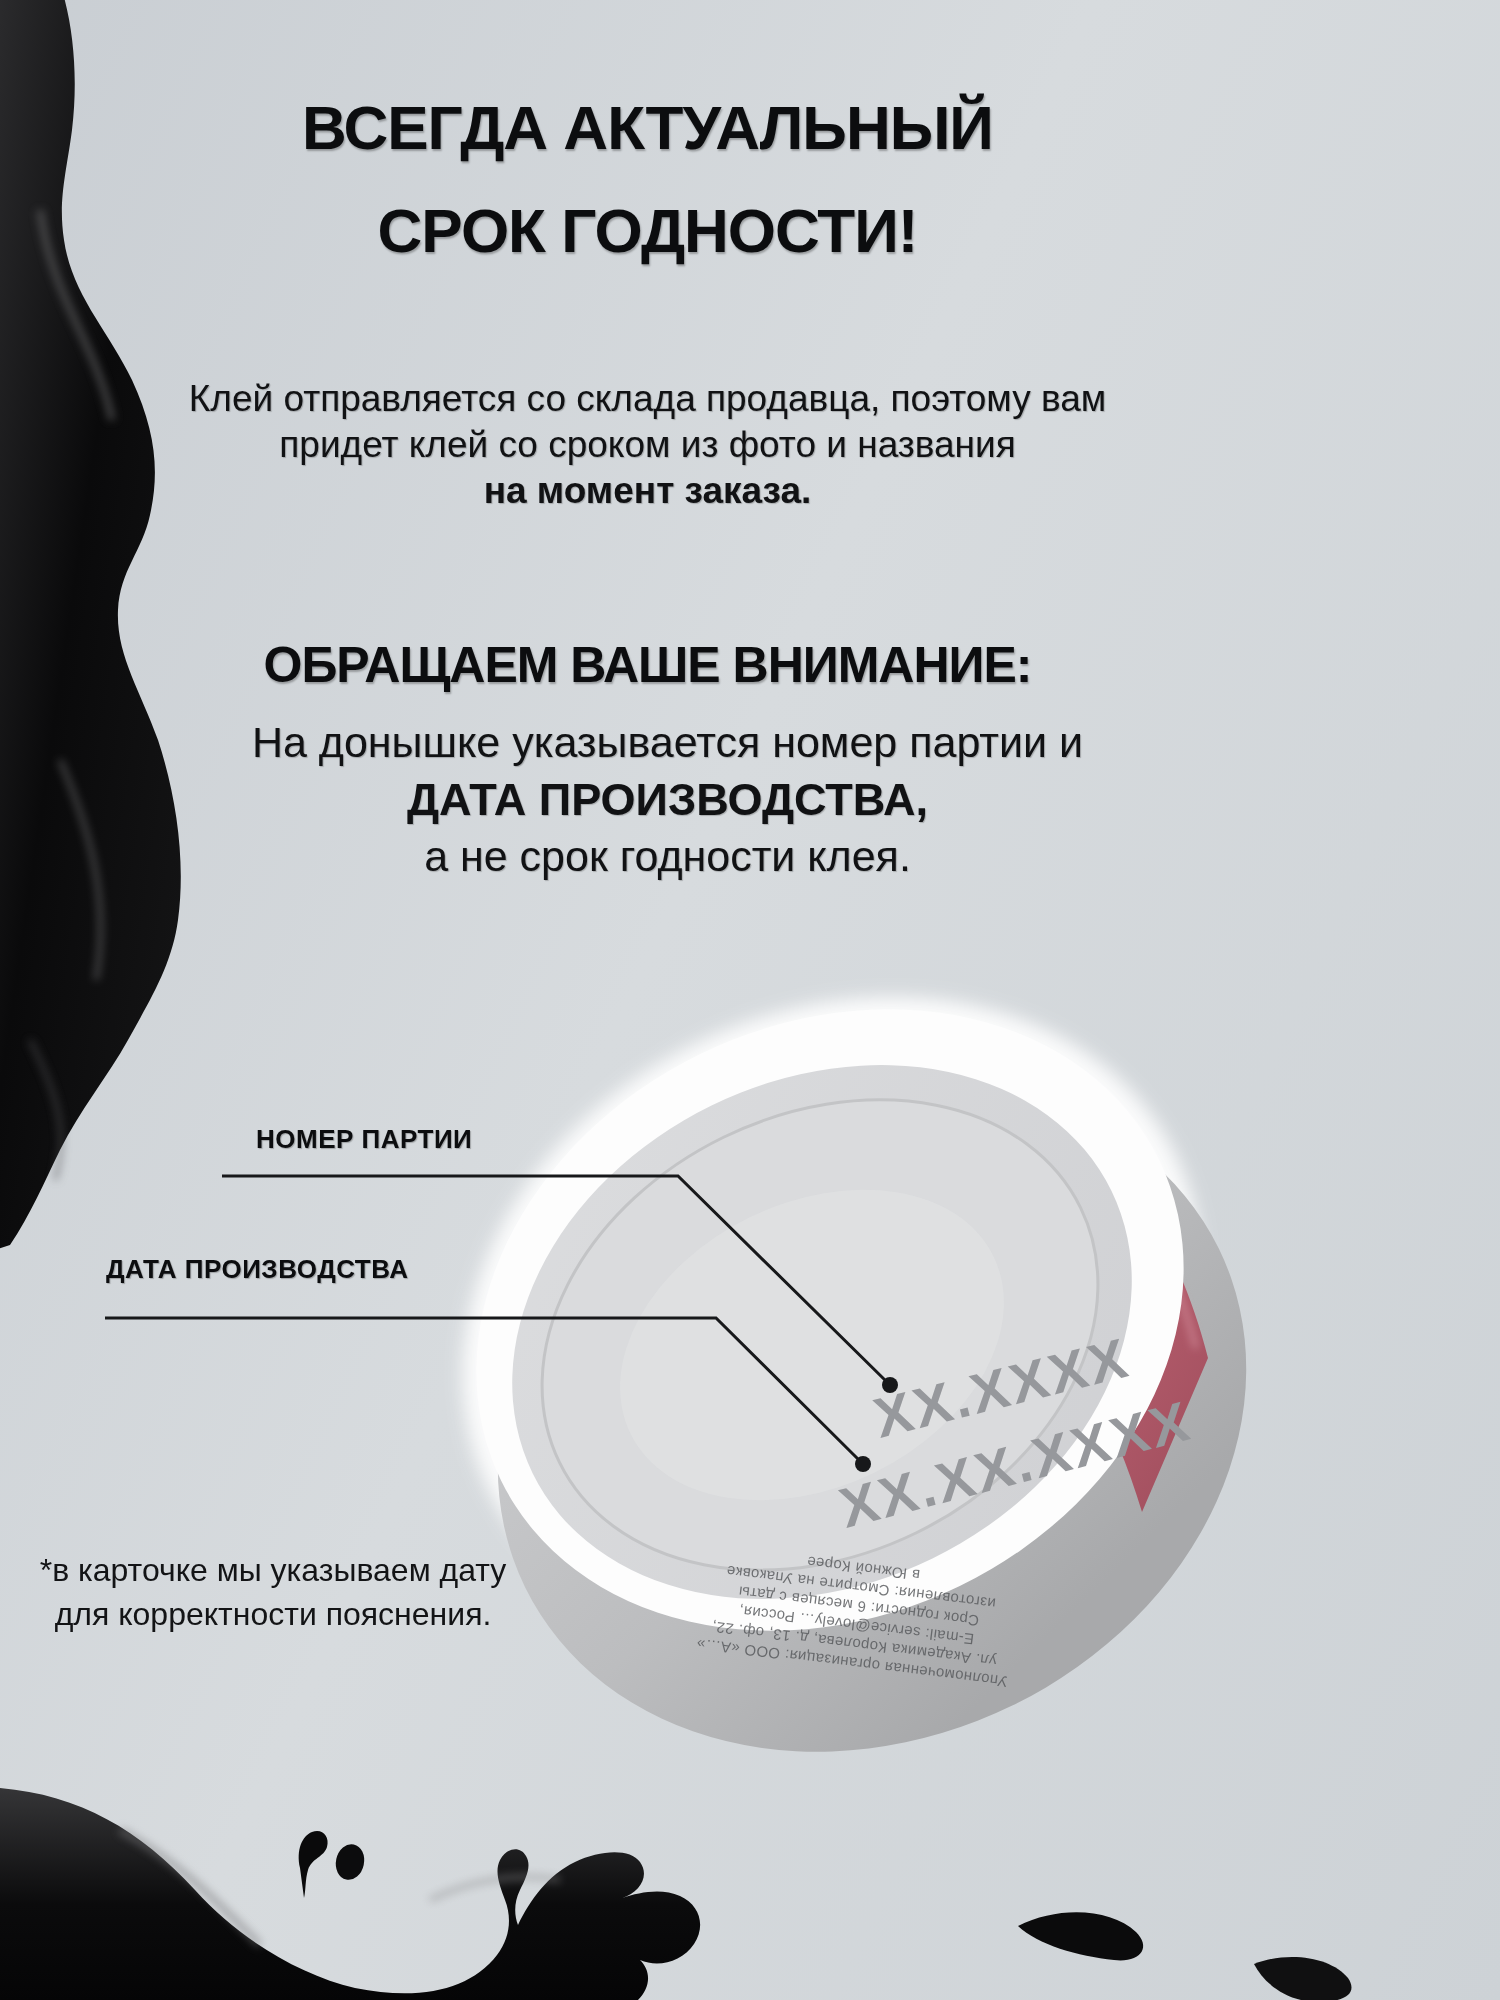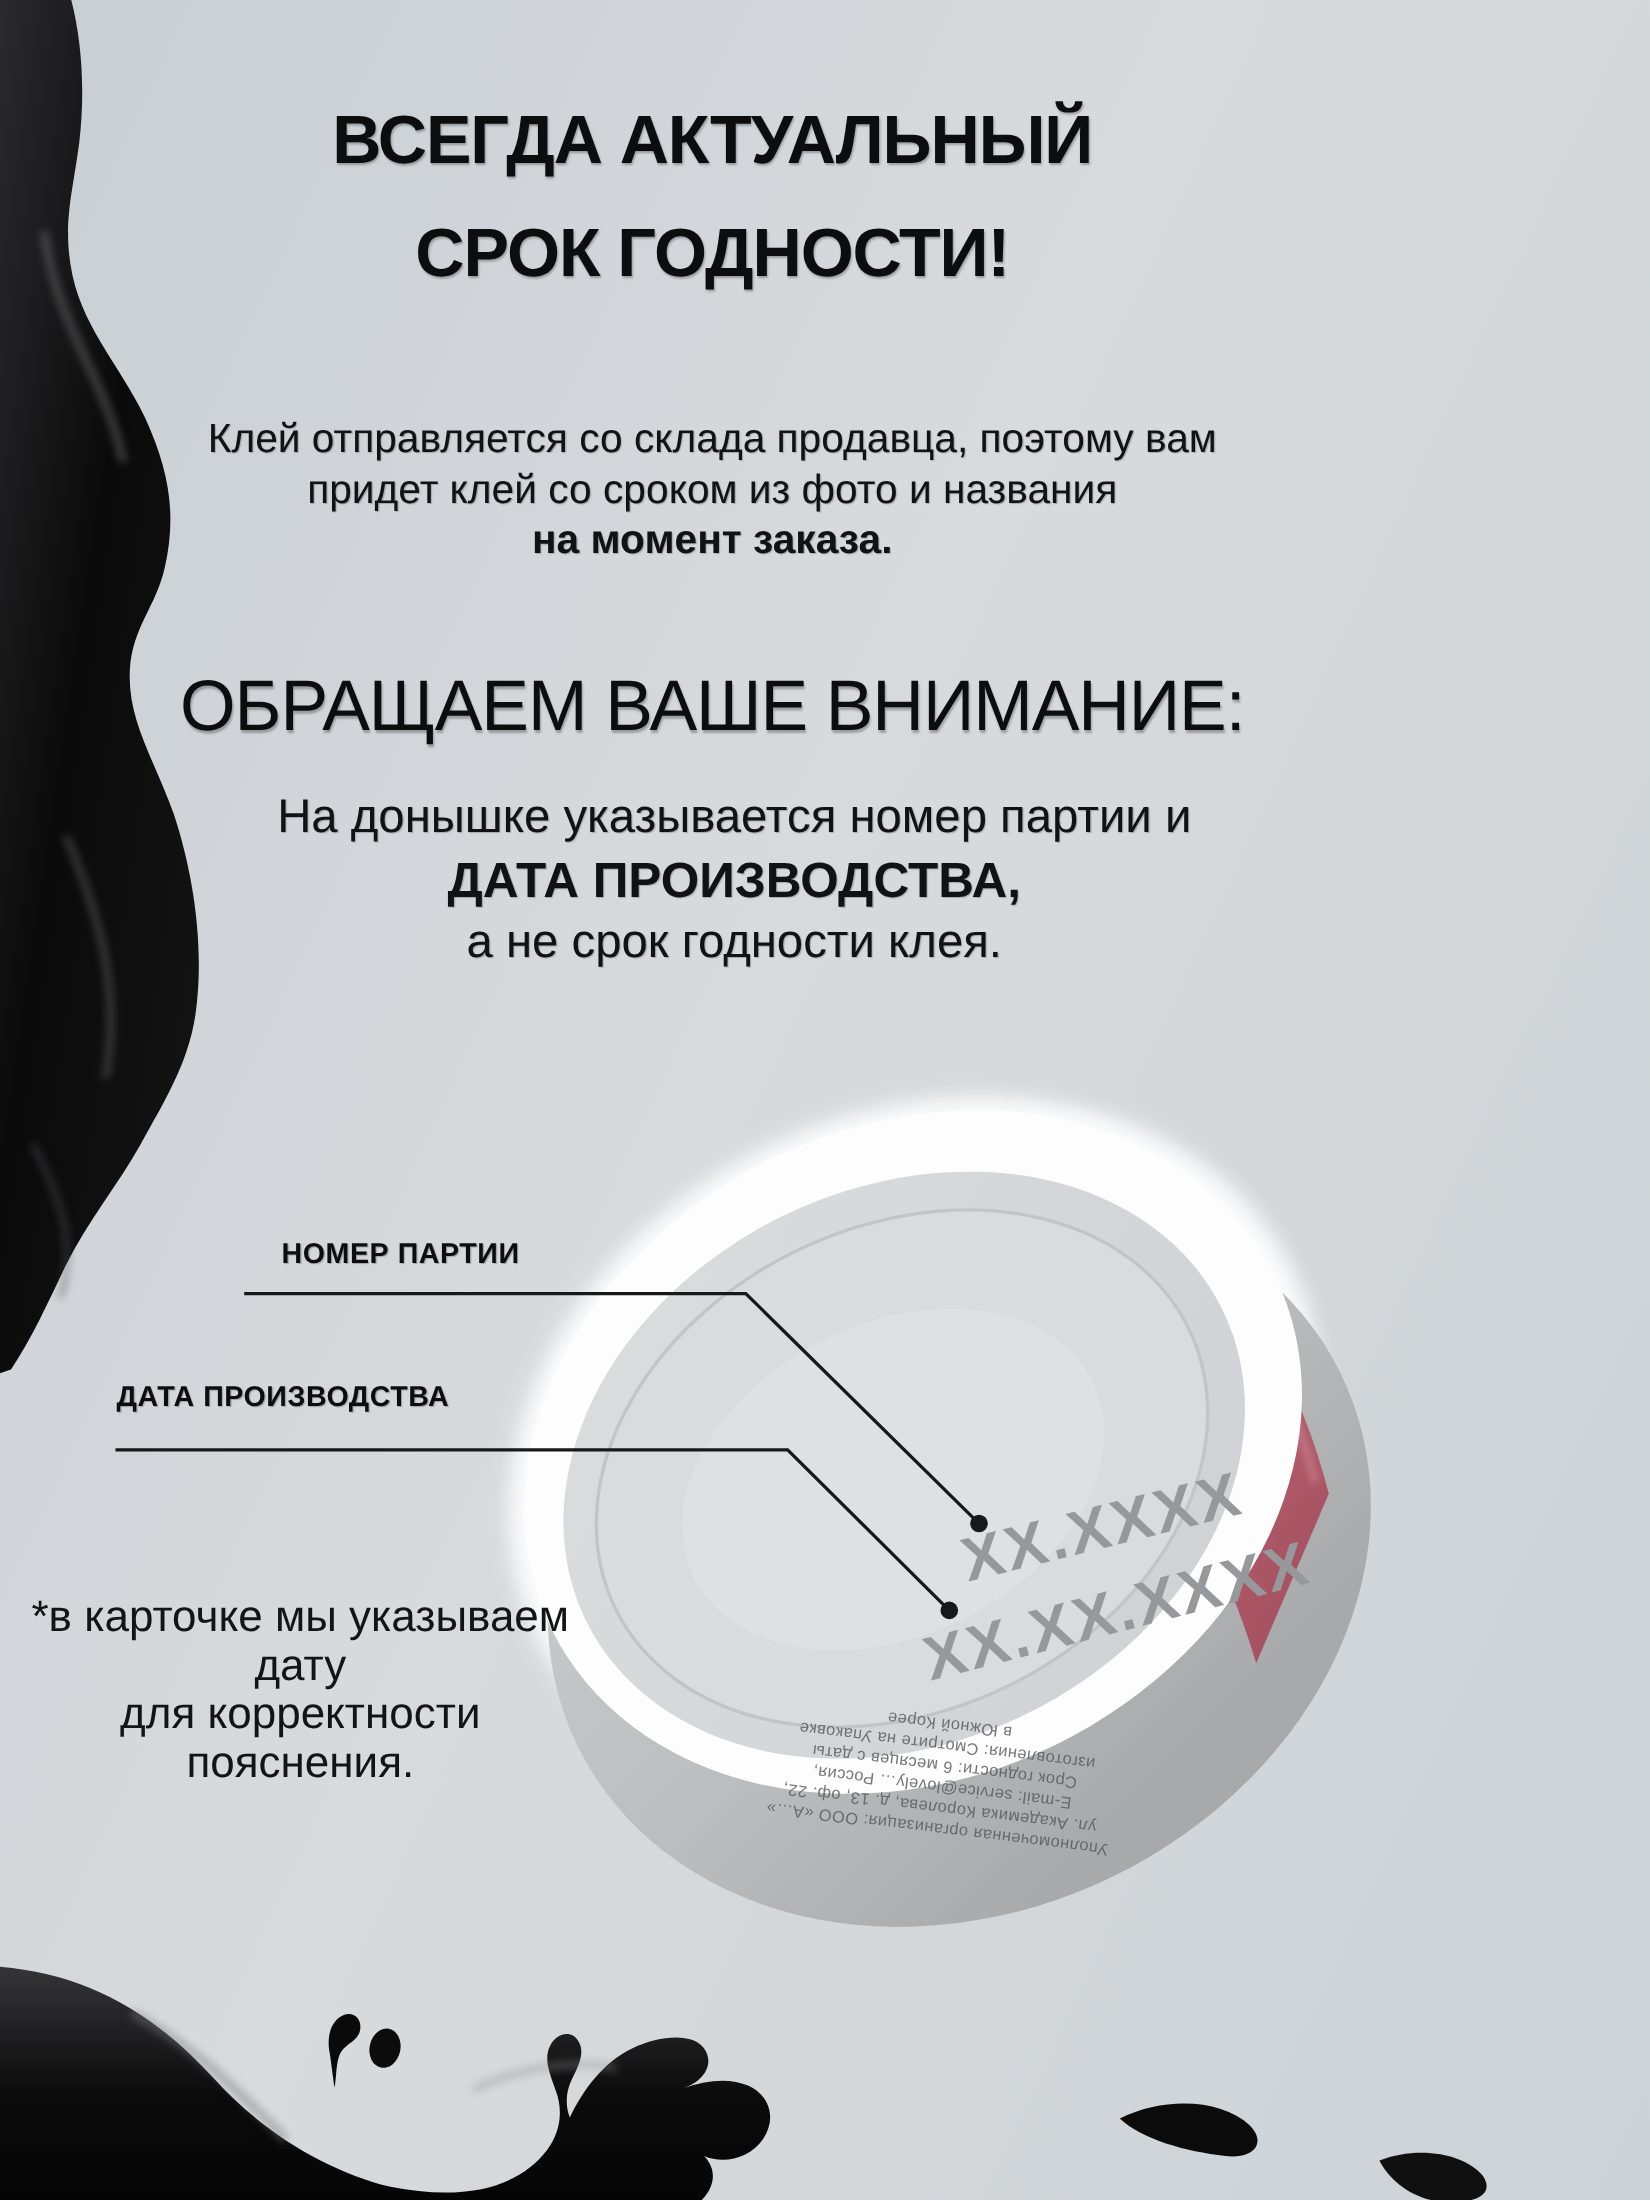--- a/index.html
+++ b/index.html
@@ -8,30 +8,30 @@
     font-family:"Liberation Sans", sans-serif;
     background:linear-gradient(115deg,#c9ced3 0%,#d7dbde 45%,#cdd2d6 100%);
   }
   .abs{position:absolute;}
   .center-col{left:0;width:1295px;text-align:center;color:#0c0d0f;}
   .h1{top:76px;font-size:62px;line-height:103px;font-weight:bold;letter-spacing:-1px;
       text-shadow:1px 2px 2px rgba(0,0,0,.28);}
   .intro{top:376px;font-size:37px;line-height:46px;color:#111214;
       text-shadow:1px 1px 1px rgba(0,0,0,.22);}
   .intro .b{font-weight:bold;}
-  .h2{top:604px;font-size:65px;line-height:76px;font-weight:normal;letter-spacing:-1px;
+  .h2{top:627px;font-size:50px;line-height:76px;font-weight:bold;letter-spacing:-1px;
       text-shadow:1px 2px 2px rgba(0,0,0,.28);}
   .para2{top:714px;font-size:43px;line-height:57px;color:#111214;
       text-shadow:1px 1px 1px rgba(0,0,0,.22);padding-left:20px;}
   .para2 .b{font-weight:bold;font-size:45px;}
   .callout{font-size:26px;font-weight:bold;color:#0c0d0f;letter-spacing:.5px;
       text-shadow:1px 1px 1px rgba(0,0,0,.25);}
   .callout1{left:256px;top:1124px;}
   .callout2{left:106px;top:1254px;}
-  .footnote{left:6px;top:1448px;width:534px;text-align:center;font-size:40px;
+  .footnote{left:6px;top:1548px;width:534px;text-align:center;font-size:32px;
       line-height:44px;color:#131416;}
   svg text.xx{font-family:"Liberation Sans",sans-serif;font-weight:bold;
       letter-spacing:3px;fill:#96989c;}
   svg text.lbl{font-family:"Liberation Sans",sans-serif;font-size:15px;
       fill:#57595c;opacity:.82;letter-spacing:.4px;}
 </style>
 </head>
 <body>
 
 <div class="poster">

